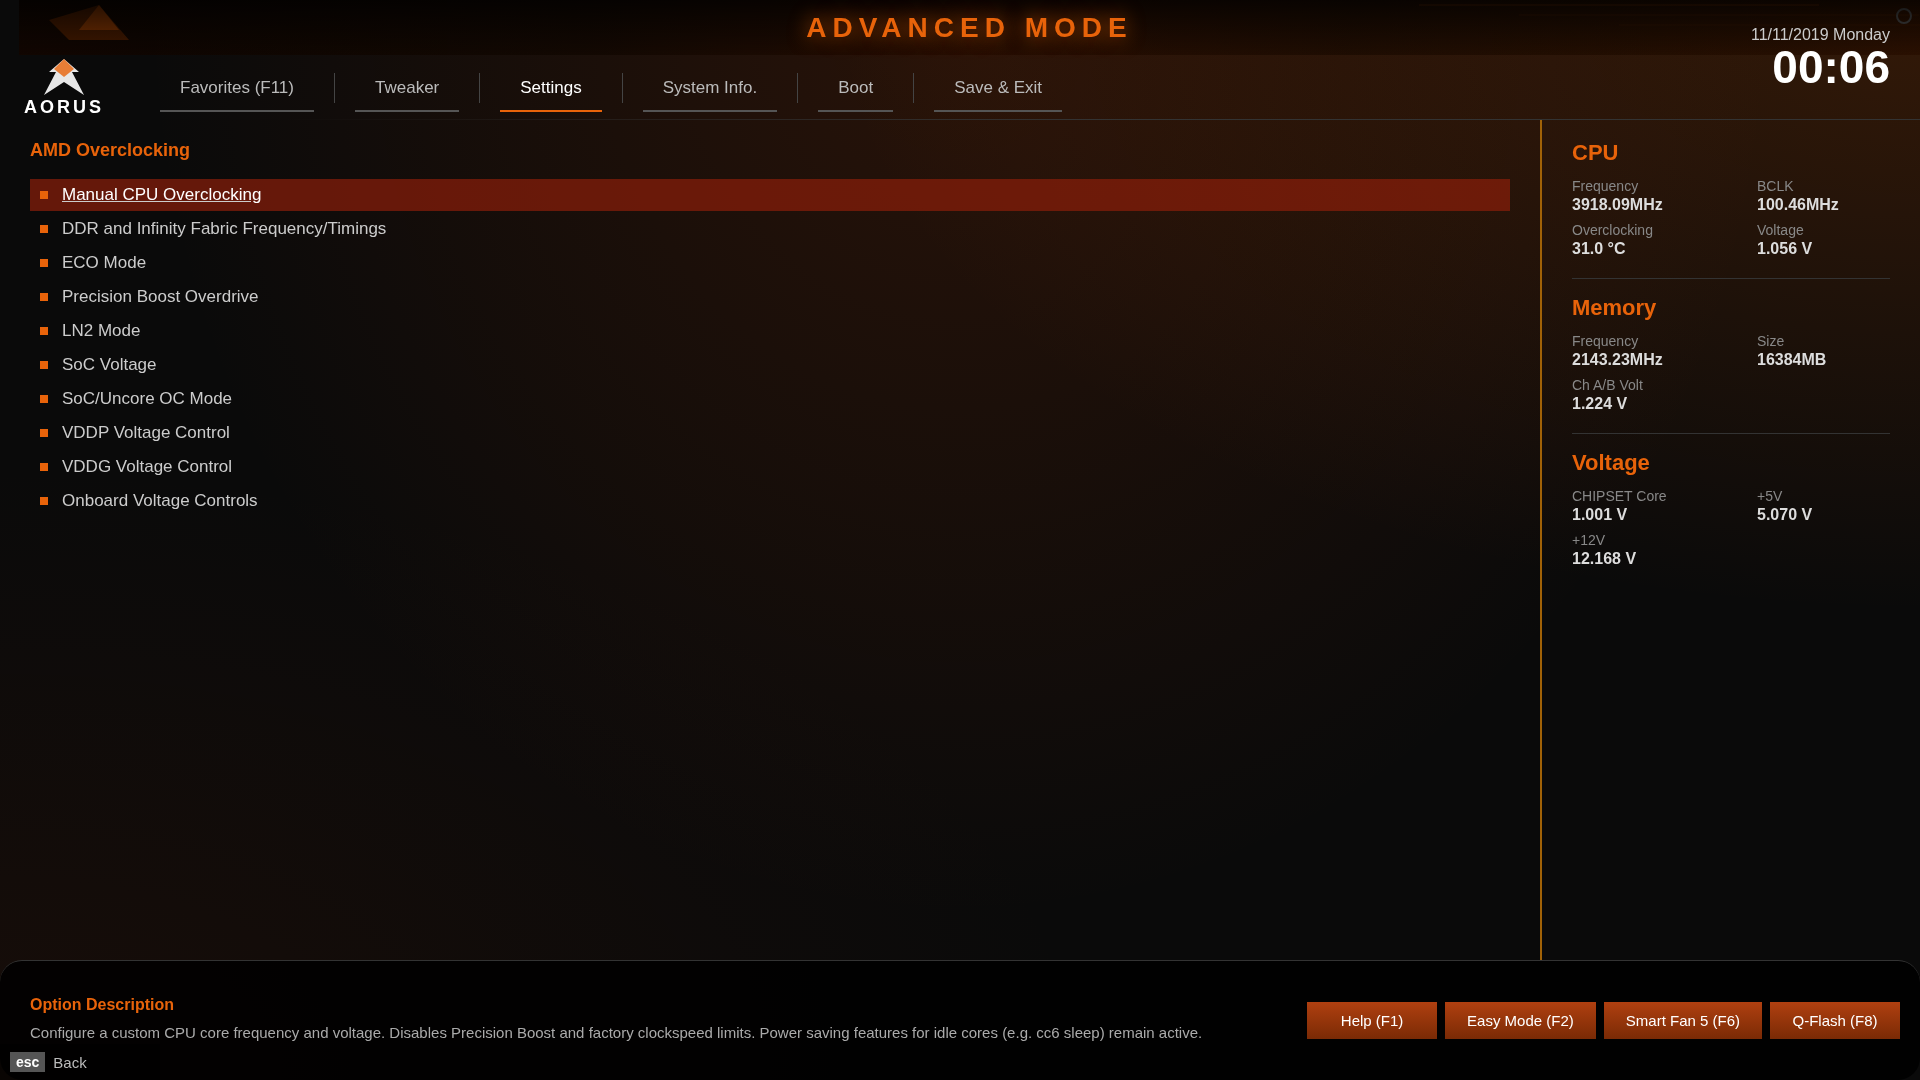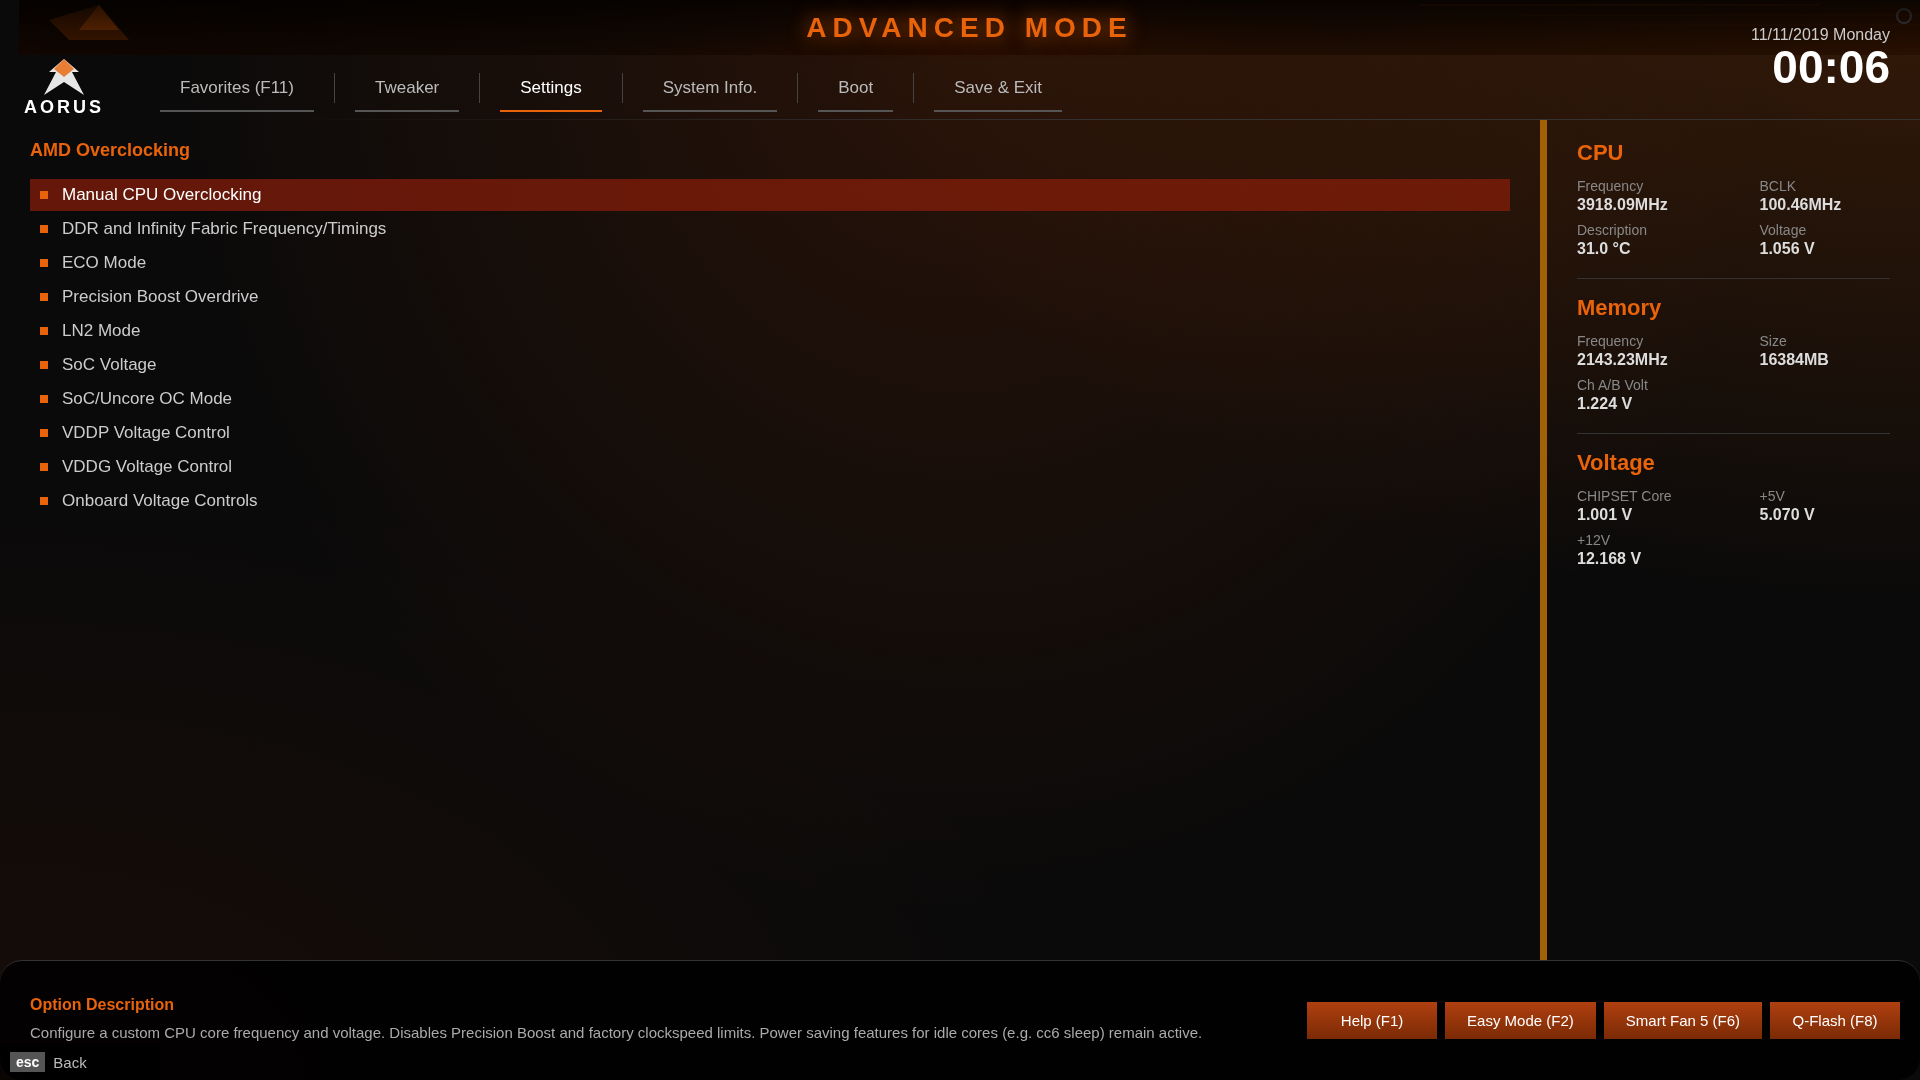--- a/index.html
+++ b/index.html
@@ -168,20 +168,21 @@
       align-items: center;
       padding: 6px 10px;
       margin-bottom: 2px;
       cursor: pointer;
       position: relative;
     }
 
     .menu-item.selected {
       background: rgba(139,30,10,0.7);
       border-left: none;
+      text-decoration: underline;
     }
 
     .menu-bullet {
       width: 8px;
       height: 8px;
       background: #e8630a;
       margin-right: 14px;
       flex-shrink: 0;
     }
 
@@ -191,21 +192,21 @@
     }
 
     .menu-item.selected .menu-item-label {
       color: #fff;
     }
 
     
     .right-panel {
       width: 380px;
       padding: 20px 30px;
-      border-left: 7px solid #a16207;
+      border-left: 2px solid #a16207;
     }
 
     .info-section {
       margin-bottom: 20px;
     }
 
     .info-section-title {
       font-size: 22px;
       color: #e8630a;
       font-weight: bold;
@@ -454,21 +455,21 @@
           <div class="info-label">Frequency</div>
           <div class="info-value">3918.09MHz</div>
         </div>
         <div class="info-col">
           <div class="info-label">BCLK</div>
           <div class="info-value">100.46MHz</div>
         </div>
       </div>
       <div class="info-row">
         <div class="info-col">
-          <div class="info-label">Description</div>
+          <div class="info-label">Overclocking</div>
           <div class="info-value">31.0 °C</div>
         </div>
         <div class="info-col">
           <div class="info-label">Voltage</div>
           <div class="info-value">1.056 V</div>
         </div>
       </div>
     </div>
 
     <div class="info-divider"></div>

